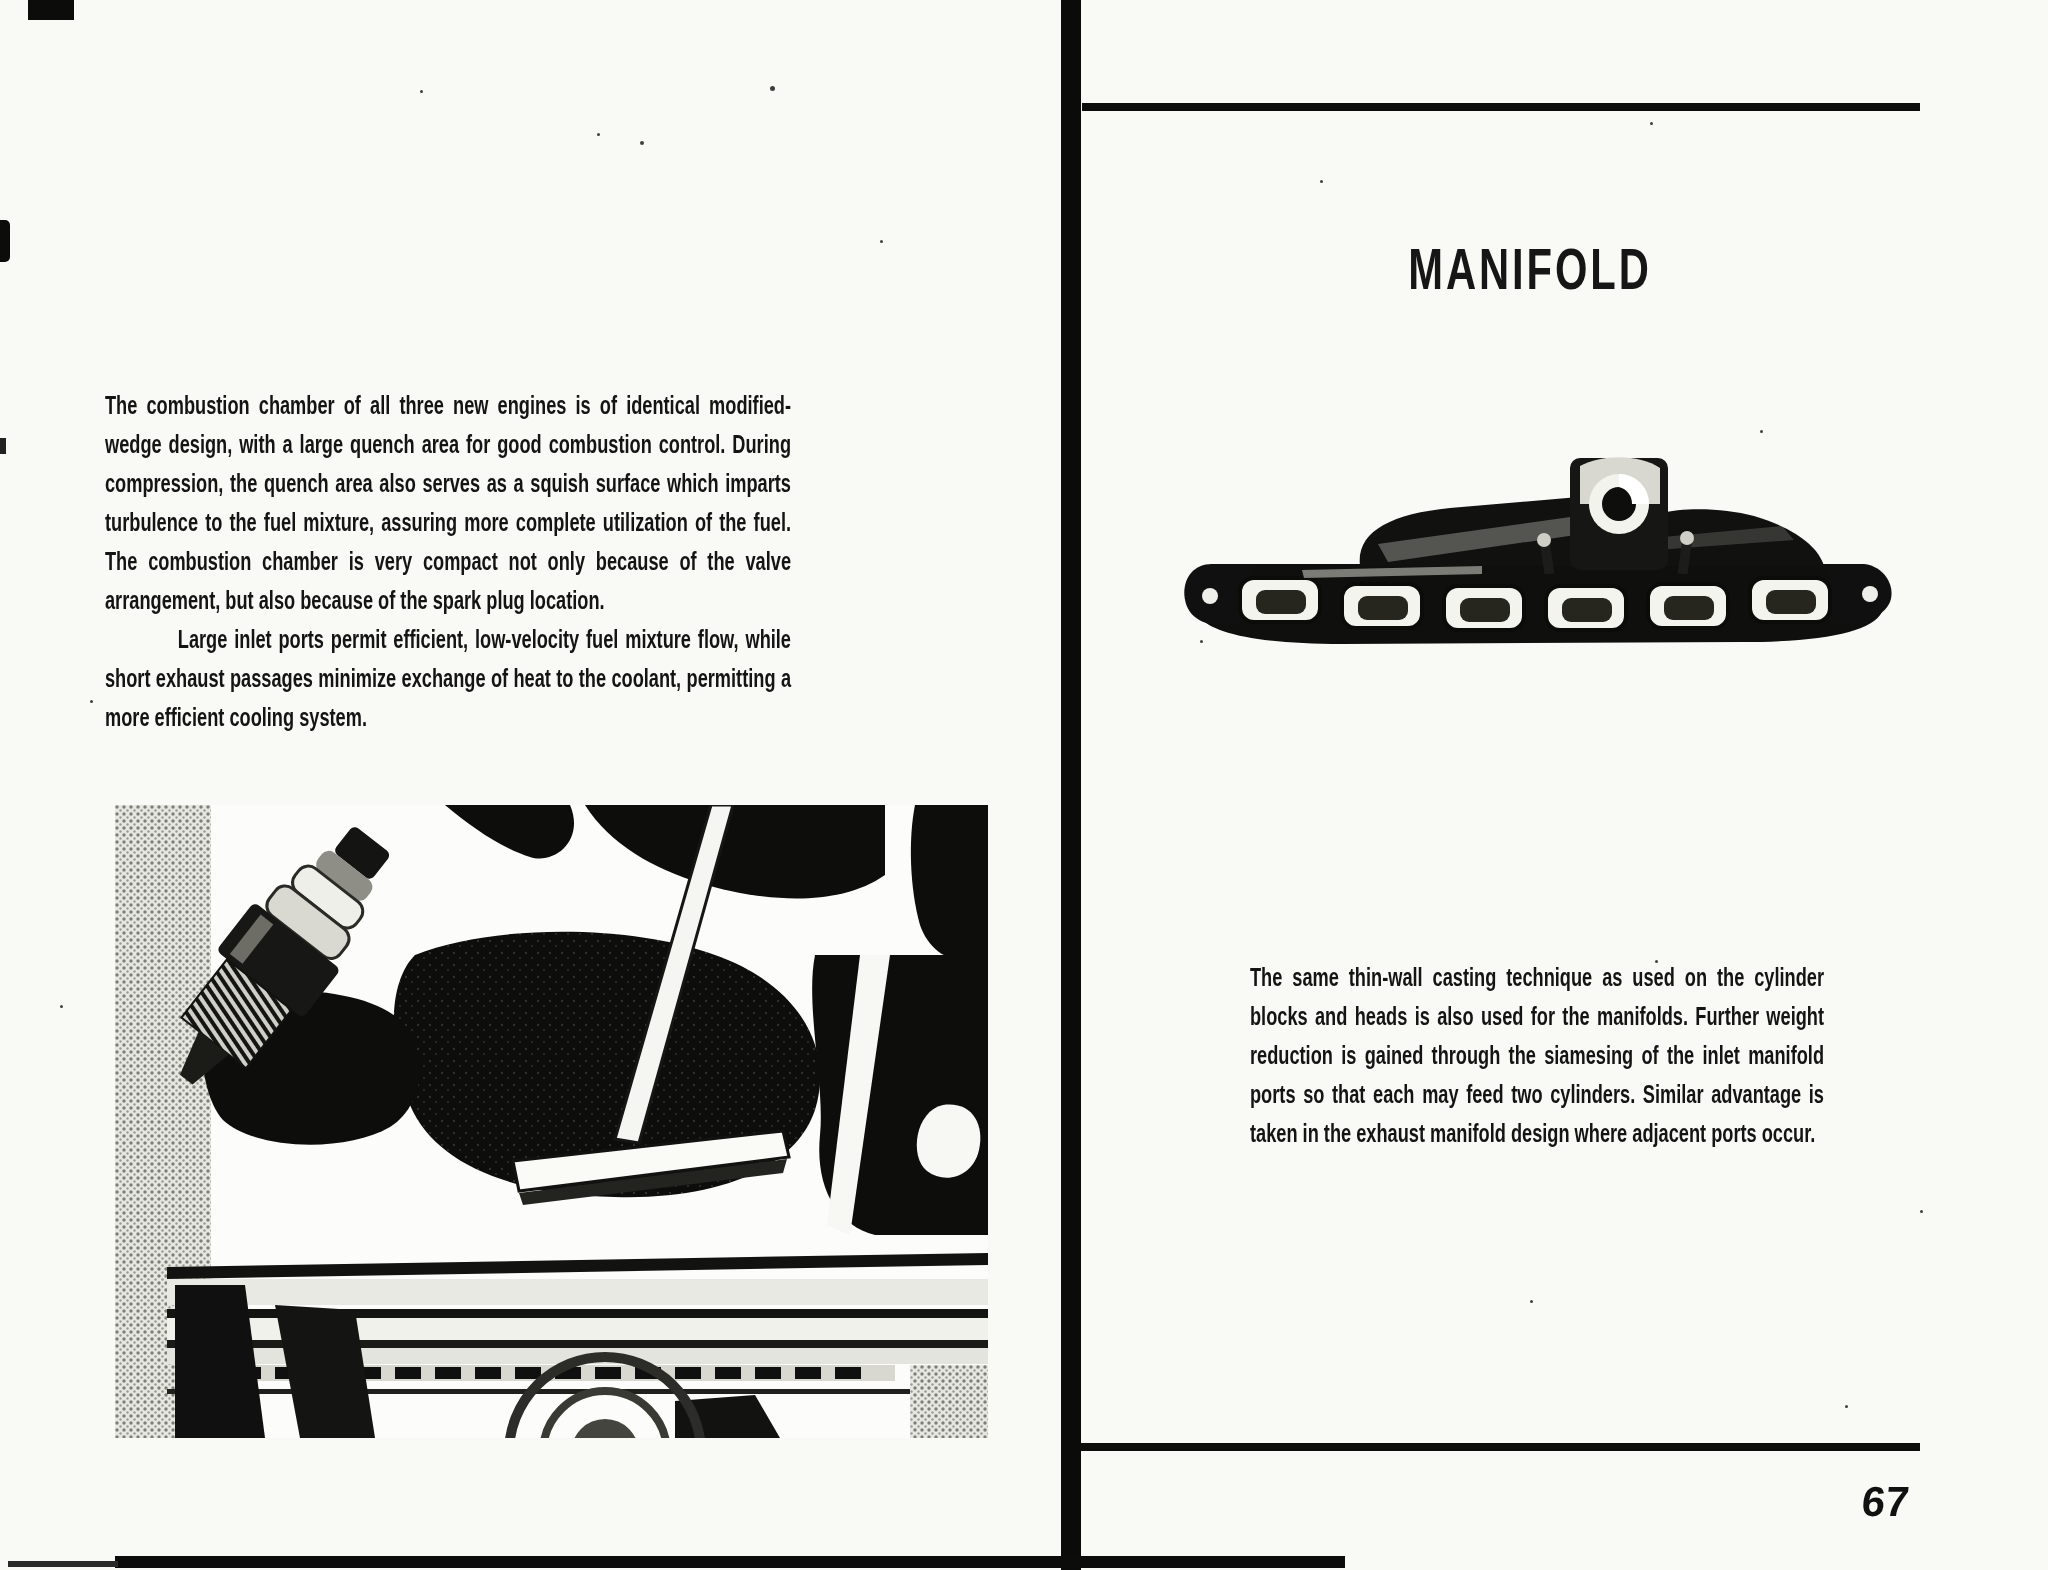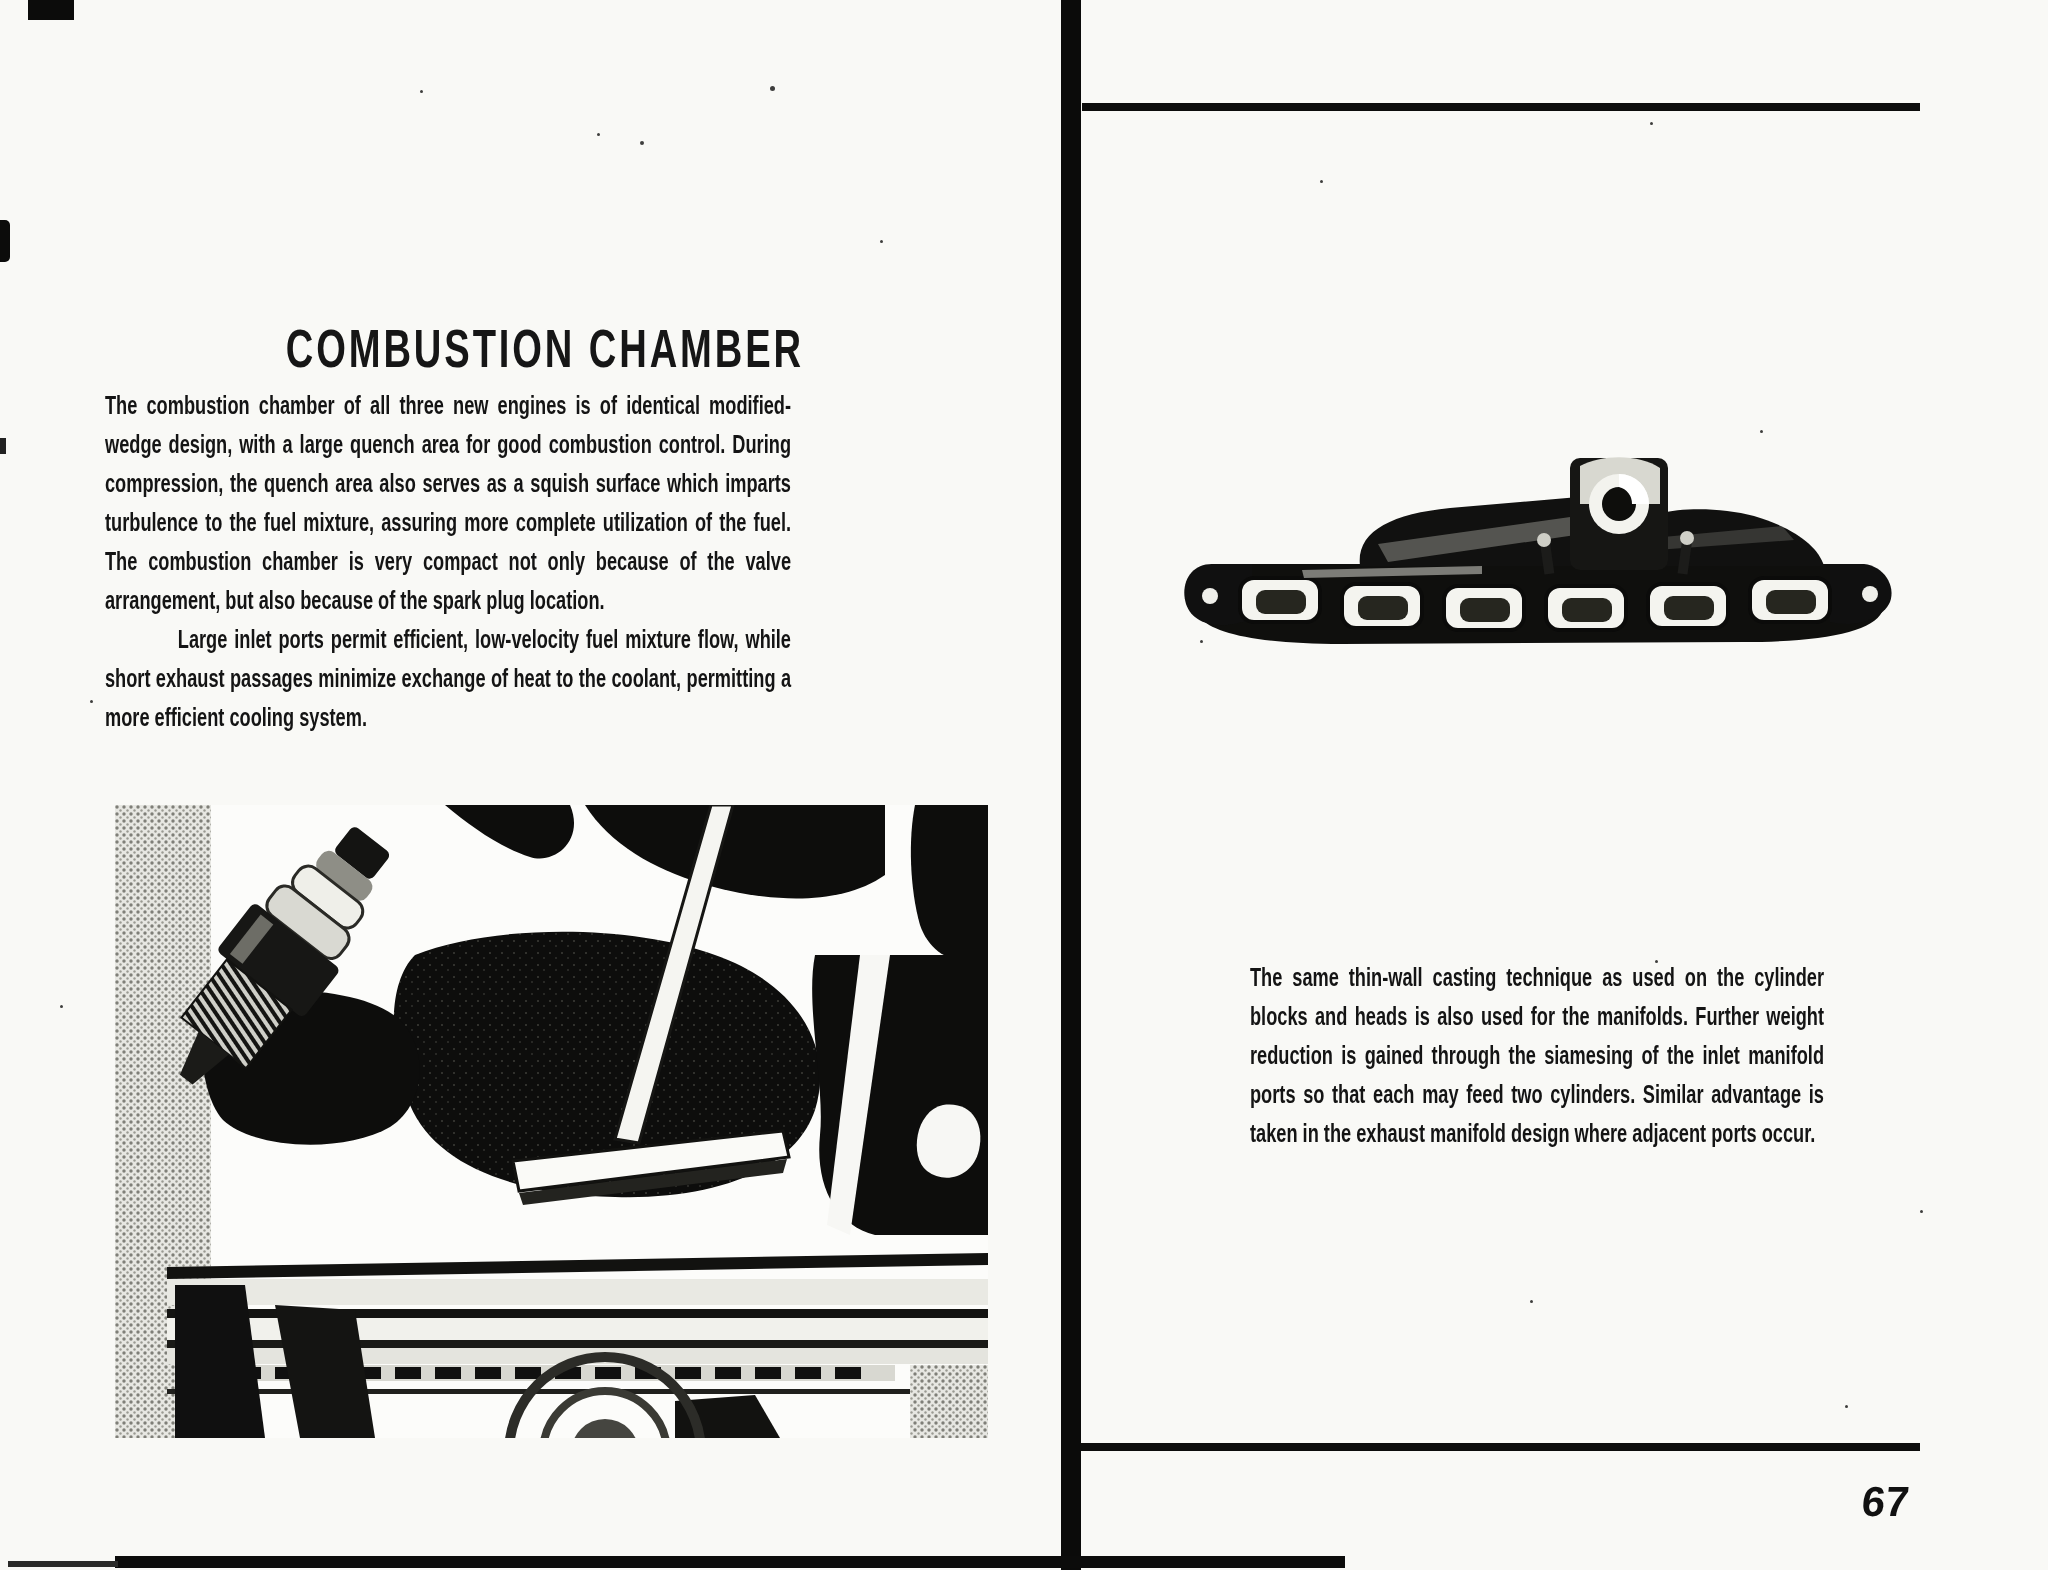--- a/index.html
+++ b/index.html
@@ -75,23 +75,20 @@
     <div class="speck" style="left:1320px;top:180px;width:3px;height:3px;"></div>
     <div class="speck" style="left:1650px;top:122px;width:3px;height:3px;"></div>
     <div class="speck" style="left:1760px;top:430px;width:3px;height:3px;"></div>
     <div class="speck" style="left:1200px;top:640px;width:3px;height:3px;"></div>
     <div class="speck" style="left:1655px;top:960px;width:3px;height:3px;"></div>
     <div class="speck" style="left:1920px;top:1210px;width:3px;height:3px;"></div>
     <div class="speck" style="left:1530px;top:1300px;width:3px;height:3px;"></div>
     <div class="speck" style="left:1845px;top:1405px;width:3px;height:3px;"></div>
   </div>
 
-  <div class="headwrap" id="left-head">
-    <span class="ht">COMBUSTION CHAMBER</span>
-  </div>
 
   <div class="copy" id="left-copy">
     <p>The combustion chamber of all three new engines is of identical modified-wedge design, with a large quench area for good combustion control.  During compression, the quench area also serves as a squish surface which imparts turbulence to the fuel mixture, assuring more complete utilization of the fuel.  The combustion chamber is very compact not only because of the valve arrangement, but also because of the spark plug location.</p>
     <p>Large inlet ports permit efficient, low-velocity fuel mixture flow, while short exhaust passages minimize exchange of heat to the coolant, permitting a more efficient cooling system.</p>
   </div>
 
   <svg class="photo" id="combustion-photo" width="873" height="633" viewBox="0 0 873 633" role="img">
     <defs>
       <pattern id="ht" width="7" height="7" patternUnits="userSpaceOnUse">
         <rect width="7" height="7" fill="#e7e7e2"></rect>
@@ -181,20 +178,23 @@
       <polygon points="160,500 240,505 260,633 185,633" fill="#141412"></polygon>
       <polygon points="560,596 640,590 665,633 560,633" fill="#121210"></polygon>
       <circle cx="490" cy="648" r="96" fill="none" stroke="#2c2c28" stroke-width="10"></circle>
       <circle cx="490" cy="648" r="62" fill="none" stroke="#3a3a34" stroke-width="8"></circle>
       <circle cx="490" cy="648" r="34" fill="#454540"></circle>
       <polygon points="700,600 790,592 800,633 700,633" fill="#18181600"></polygon>
       <rect x="795" y="560" width="78" height="73" fill="url(#ht)"></rect>
     </g>
   </svg>
 
+  <div class="headwrap" id="right-head">
+    <span class="ht">MANIFOLD</span>
+  </div>
 
   <svg class="photo" id="manifold-photo" width="715" height="205" viewBox="0 0 715 205" role="img">
     <g>
 
       <path d="M30,112 L680,112 C702,118 708,142 700,160 C690,180 640,190 560,190
                L160,192 C80,192 30,182 18,165 C6,148 10,120 30,112 Z" fill="#0f0f0d"></path>
 
       <path d="M30,112 C8,112 -2,132 4,152 C10,170 30,176 52,172 L70,168 L70,112 Z" fill="#101010"></path>
       <circle cx="28" cy="144" r="8" fill="#efefea"></circle>
 

